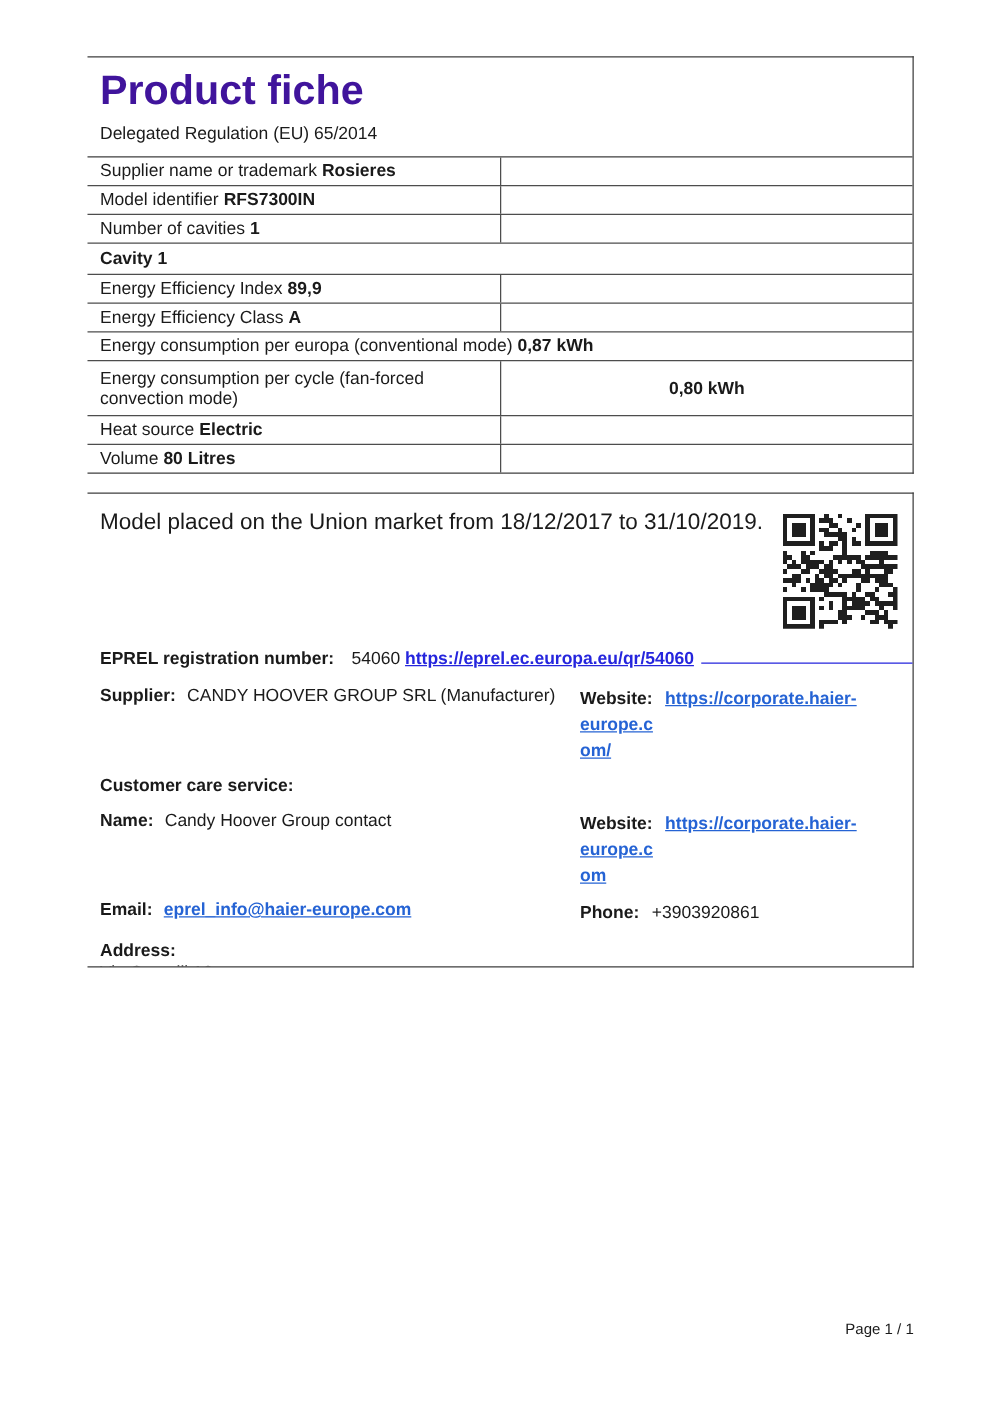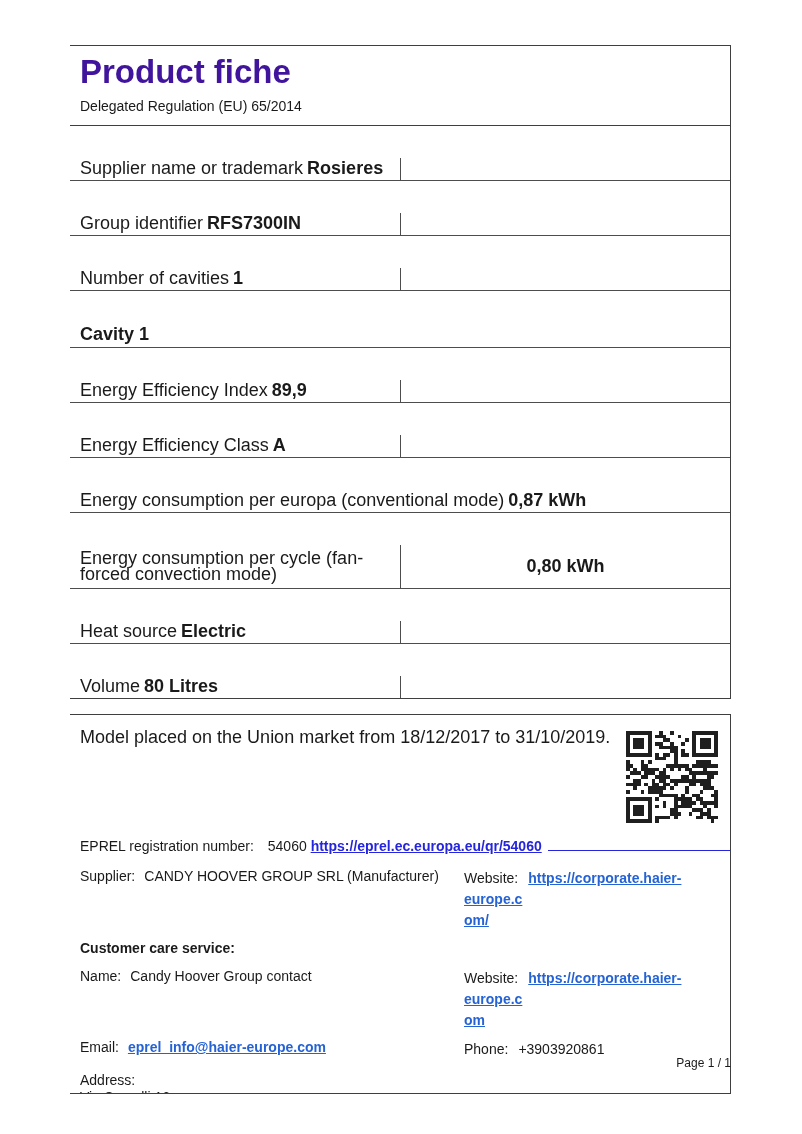--- a/index.html
+++ b/index.html
@@ -17,21 +17,21 @@
     border-right:1px solid #3f3f3f;
     border-bottom:1px solid #3f3f3f;
   }
   .title-block { padding:7px 10px 11px 10px; border-bottom:1px solid #3f3f3f; }
   .title {
     font-size:33px; font-weight:bold; line-height:37px;
     color:var(--title-color,#40149c); letter-spacing:0px;
   }
   .subtitle { font-size:14px; line-height:15px; margin-top:9px; }
 
-  .frow { display:flex; border-bottom:1px solid #4d4d4d; font-size:18px; line-height:15px;margin-top:32px; }
+  .frow { display:flex; border-bottom:1px solid #4d4d4d; font-size:14px; line-height:15px; }
   .frow:last-child { border-bottom:none; }
   .cell-l { width:331px; padding:3px 10px 4px 10px; border-right:1px solid #4d4d4d; }
   .cell-r { flex:1; }
   .cell-full { width:100%; padding:3px 10px 4px 10px; }
   .frow.header .cell-full { font-weight:bold; padding:4px 10px 5px 10px; }
   .frow.tall { }
   .frow.tall .cell-l { padding:5px 10px 6px 10px; line-height:16px; }
   .frow.tall .cell-r { display:flex; align-items:center; justify-content:center; font-weight:bold; }
   .val { font-weight:bold; margin-left:4px; }
 
@@ -59,21 +59,21 @@
   a.eprel-lnk { color:var(--eprel-link-color,#2525dd); }
   .u-line {
     display:inline-block; width:198px; height:1px; margin-left:6px;
     border-bottom:1px solid var(--eprel-link-color,#2525dd);
     vertical-align:baseline;
   }
 
   .two-col { display:flex; }
   .lc { flex:1; padding-right:14px; }
   .rc { width:256px; }
-  .lbl { font-weight:normal; margin-right:9px; }
+  .lbl { font-weight:bold; margin-right:9px; }
   .rc .lbl { margin-right:10px; }
   .rc { font-size:14px; line-height:21px; }
 
   .supplier-row { margin-top:13px; font-size:14px; line-height:17px; }
   .care-heading { margin-top:9px; font-weight:bold; font-size:14px; line-height:17px; }
   .name-row { margin-top:11px; font-size:14px; line-height:17px; }
   .email-row { margin-top:8px; font-size:14px; line-height:17px; }
   .address-block { margin-top:12px; font-size:14px; line-height:16px; }
   .address-block .lbl { display:block; line-height:17px; }
 
@@ -91,21 +91,21 @@
     <div class="title-block">
       <div class="title">Product fiche</div>
       <div class="subtitle">Delegated Regulation (EU) 65/2014</div>
     </div>
 
     <div class="frow">
       <div class="cell-l"><span>Supplier name or trademark</span><span class="val">Rosieres</span></div>
       <div class="cell-r"></div>
     </div>
     <div class="frow">
-      <div class="cell-l"><span>Group identifier</span><span class="val">RFS7300IN</span></div>
+      <div class="cell-l"><span>Model identifier</span><span class="val">RFS7300IN</span></div>
       <div class="cell-r"></div>
     </div>
     <div class="frow">
       <div class="cell-l"><span>Number of cavities</span><span class="val">1</span></div>
       <div class="cell-r"></div>
     </div>
     <div class="frow header">
       <div class="cell-full">Cavity 1</div>
     </div>
     <div class="frow">

